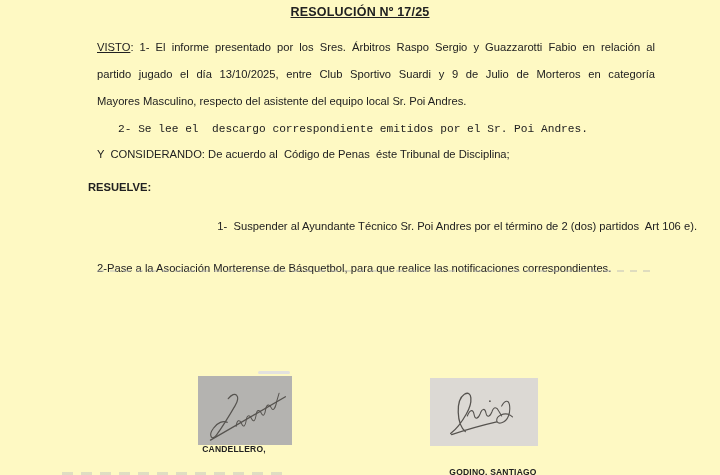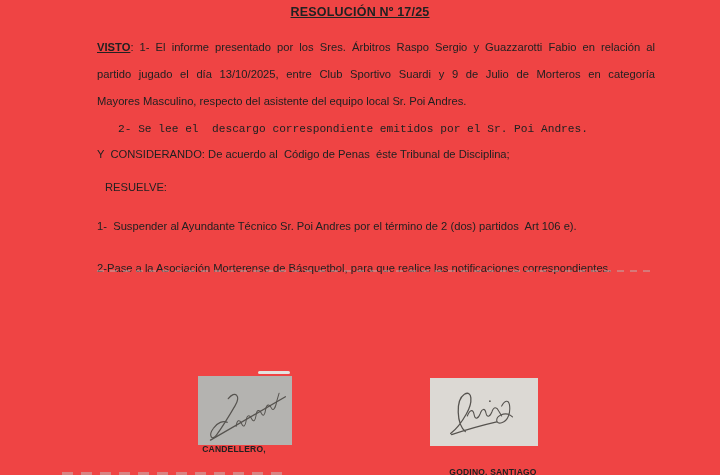--- a/index.html
+++ b/index.html
@@ -1,36 +1,36 @@
 <!DOCTYPE html>
 <html><head>
 <meta charset="utf-8">
 <style>
   html,body{margin:0;padding:0;background:#ffffff;}
   .page{
-    position:relative;width:720px;height:475px;background:#ef4444;
+    position:relative;width:720px;height:475px;background:#fef9c3;
     overflow:hidden;font-family:"Liberation Sans",sans-serif;color:#212121;
   }
   .doc-title{
     position:absolute;top:4px;left:0;width:720px;text-align:center;
     font-size:12.5px;font-weight:bold;text-decoration:underline;
     letter-spacing:.2px;line-height:16px;margin:0;
   }
   .para1{position:absolute;left:97px;top:34px;width:558px;font-size:11.2px;}
   .pline{height:27px;line-height:27px;}
   .pline.just{text-align:justify;text-align-last:justify;}
-  .visto{font-weight:bold;text-decoration:underline;margin-top:31px;}
+  .visto{font-weight:normal;text-decoration:underline;margin-top:31px;}
   .txt{
     position:absolute;font-size:11.2px;line-height:16px;
     white-space:pre-wrap;color:#212121;
   }
   .item2{left:118px;top:121px;width:560px;font-family:Liberation Mono, monospace;}
   .considerando{left:97px;top:146px;width:580px;}
-  .resuelve{left:105px;top:179px;font-weight:normal;}
-  .res1{left:97px;top:218px;width:600px;}
+  .resuelve{left:88px;top:179px;font-weight:bold;}
+  .res1{left:97px;top:218px;width:600px;text-align:right;}
   .res2{left:97px;top:260px;width:600px;}
   .artifact-line{
     position:absolute;left:97px;top:270px;width:557px;height:2px;opacity:.45;
     background:repeating-linear-gradient(90deg,#b9b9b9 0 7px,transparent 7px 13px);
   }
   .smudge-above-sig{
     position:absolute;left:258px;top:371px;width:32px;height:3px;
     background:#e3e2df;border-radius:2px;
   }
   .sigbox{position:absolute;overflow:hidden;}

